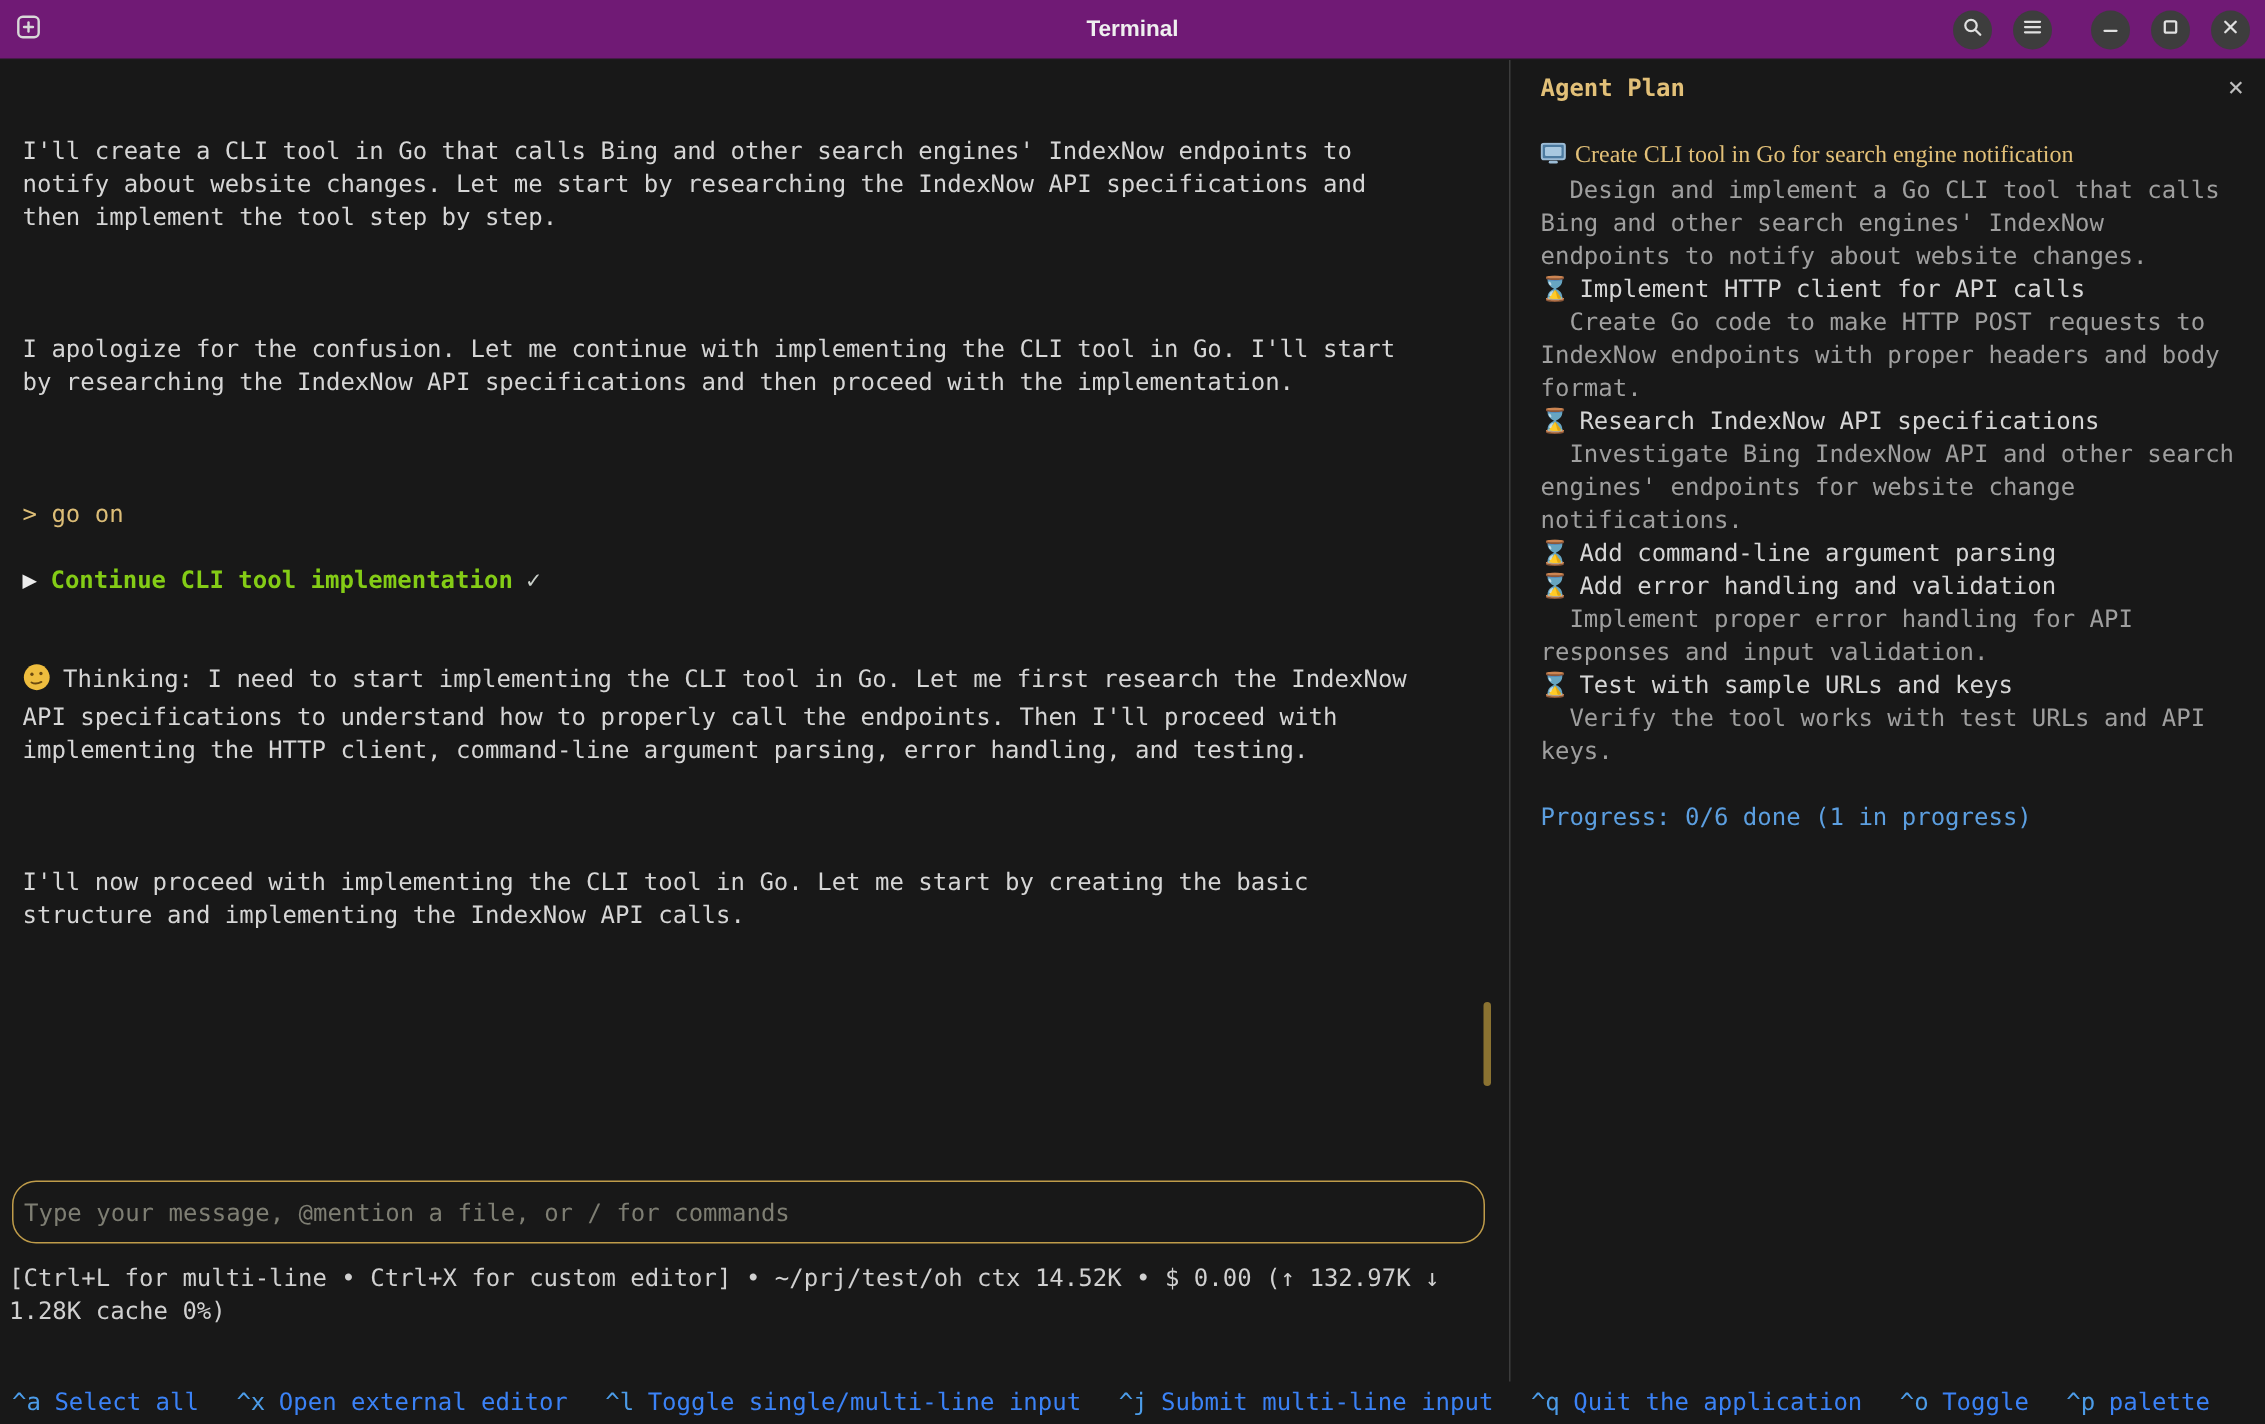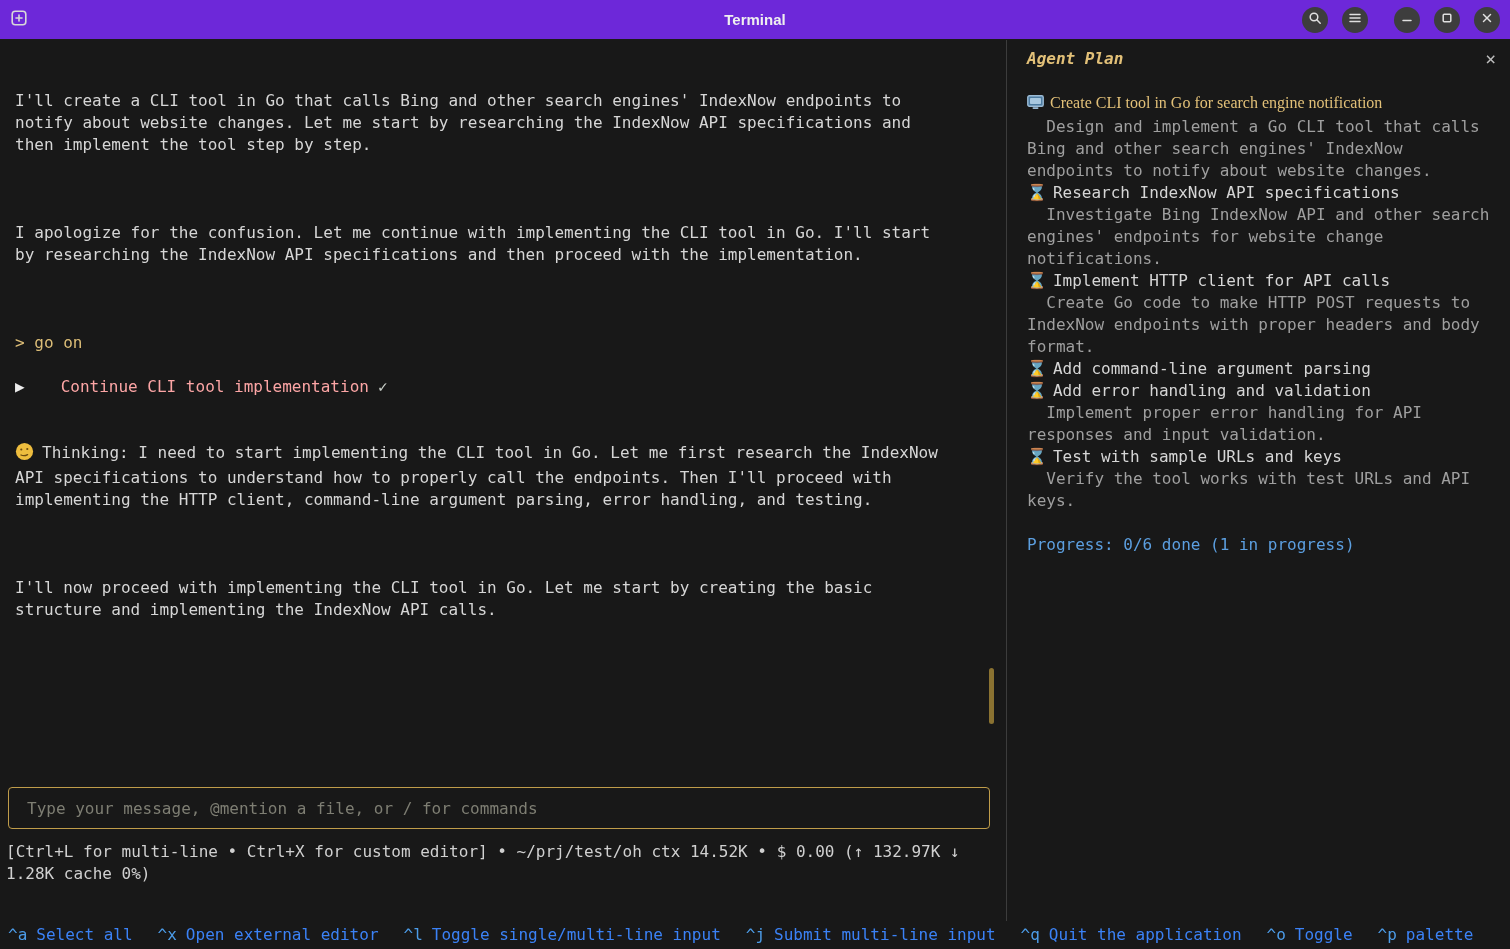--- a/index.html
+++ b/index.html
@@ -5,21 +5,21 @@
   * { box-sizing: border-box; }
   html, body { margin: 0; padding: 0; }
   body {
     width: 1510px; height: 949px; overflow: hidden;
     background: #181818;
     font-family: "DejaVu Sans Mono", monospace;
     font-size: 16px; line-height: 22px; color: #d6d6d6;
   }
   
   .titlebar {
-    height: 40px; background: #6d28d9; border-bottom: 1px solid #1b1b1b;
+    height: 40px; background: #701a75; border-bottom: 1px solid #1b1b1b;
     display: flex; align-items: center; padding: 2px 10px; position: relative;
   }
   .tb-title {
     position: absolute; left: 0; right: 0; text-align: center;
     font-family: "Liberation Sans", sans-serif; font-size: 15px; font-weight: 700;
     color: #efefef; pointer-events: none;
   }
   .tb-btn {
     border: none; padding: 0; cursor: pointer; background: transparent;
     display: flex; align-items: center; justify-content: center;
@@ -30,37 +30,37 @@
   
   .content { display: flex; height: 881px; }
   .main { width: 1006px; position: relative; display: flex; flex-direction: column; }
   .chat { flex: 1; padding: 50px 15px 0 15px; overflow: hidden; }
   .msg { margin: 0; max-width: 97ch; white-space: normal; }
   .gap-1 { margin-bottom: 22px; }
   .gap-2 { margin-bottom: 44px; }
   .gap-3 { margin-bottom: 66px; }
   .prompt { color: #dcbd77; }
   .task-marker { color: #ececec; margin-right: 9px; }
-  .task-label { font-weight: 400; color: #fca5a5; margin-left: 27px; }
+  .task-label { font-weight: 700; color: #84cc16; }
   .task-check { color: #c9cfc9; margin-left: 9px; }
   .think-icon { display: inline-block; vertical-align: -3px; margin-right: 8px; }
   
   .input-wrap { margin: 0 16px 0 8px; }
   .chat-input {
     width: 100%; height: 42px; background: transparent; outline: none;
-    border: 1px solid #bf9c4a; border-radius: 4px; padding: 0 18px;
+    border: 1px solid #bf9c4a; border-radius: 16px; padding: 0 7px;
     font: inherit; color: #d6d6d6;
   }
   .chat-input::placeholder { color: #7e7e73; }
   .status { margin: 12px 6px 36px 6px; color: #d0d0d0; }
   .scrollbar { position: absolute; top: 628px; right: 12px; width: 5px; height: 56px; }
   .scrollbar .thumb { width: 100%; height: 100%; background: #8a7231; border-radius: 3px; }
   
   .sidebar { flex: 1; border-left: 1px solid #3c3c3c; padding: 8px 14px 0 20px; overflow: hidden; }
-  .sb-header { display: flex; align-items: center; margin-bottom: 22px; font-style: italic; }
+  .sb-header { display: flex; align-items: center; margin-bottom: 22px; }
   .sb-title { color: #e2c078; font-weight: 700; }
   .sb-close { margin-left: auto; color: #bdbdbd; cursor: pointer; font-size: 18px; line-height: 22px; }
   .plan-title { color: #d6d6d6; }
   .plan-title.active .plan-title-text { color: #e2c078; font-family: Liberation Serif, serif; }
   .plan-desc { color: #9f9f9f; text-indent: 2ch; }
   .icon-hourglass {
     font-family: "DejaVu Sans", "DejaVu Sans Mono", sans-serif;
     color: #cfa44c; margin-right: 6px;
   }
   .icon-computer { display: inline-block; vertical-align: -2px; margin-right: 6px; }
@@ -176,30 +176,30 @@
       <div class="plan-item">
         <div class="plan-title active"><span class="icon-computer"><svg width="17" height="15" viewBox="0 0 17 15">
                 <rect x="0.8" y="0.8" width="15.4" height="10.4" rx="1.5" fill="#4d7ba0" stroke="#9cbcd6" stroke-width="1.4"></rect>
                 <rect x="3" y="3" width="11" height="6" rx="0.8" fill="#a8c8e0"></rect>
                 <rect x="5.5" y="12.2" width="6" height="1.8" rx="0.9" fill="#9cbcd6"></rect>
               </svg></span><span class="plan-title-text">Create CLI tool in Go for search engine notification</span></div>
         <div class="plan-desc">Design and implement a Go CLI tool that calls Bing and other search engines' IndexNow endpoints to notify about website changes.</div>
       </div>
 
       <div class="plan-item">
+        <div class="plan-title"><span class="icon-hourglass">⌛</span><span class="plan-title-text">Implement HTTP client for API calls</span></div>
+        <div class="plan-desc">Create Go code to make HTTP POST requests to IndexNow endpoints with proper headers and body format.</div>
+      </div>
+
+      <div class="plan-item">
         <div class="plan-title"><span class="icon-hourglass">⌛</span><span class="plan-title-text">Research IndexNow API specifications</span></div>
         <div class="plan-desc">Investigate Bing IndexNow API and other search engines' endpoints for website change notifications.</div>
       </div>
 
       <div class="plan-item">
-        <div class="plan-title"><span class="icon-hourglass">⌛</span><span class="plan-title-text">Implement HTTP client for API calls</span></div>
-        <div class="plan-desc">Create Go code to make HTTP POST requests to IndexNow endpoints with proper headers and body format.</div>
-      </div>
-
-      <div class="plan-item">
         <div class="plan-title"><span class="icon-hourglass">⌛</span><span class="plan-title-text">Add command-line argument parsing</span></div>
       </div>
 
       <div class="plan-item">
         <div class="plan-title"><span class="icon-hourglass">⌛</span><span class="plan-title-text">Add error handling and validation</span></div>
         <div class="plan-desc">Implement proper error handling for API responses and input validation.</div>
       </div>
 
       <div class="plan-item">
         <div class="plan-title"><span class="icon-hourglass">⌛</span><span class="plan-title-text">Test with sample URLs and keys</span></div>

